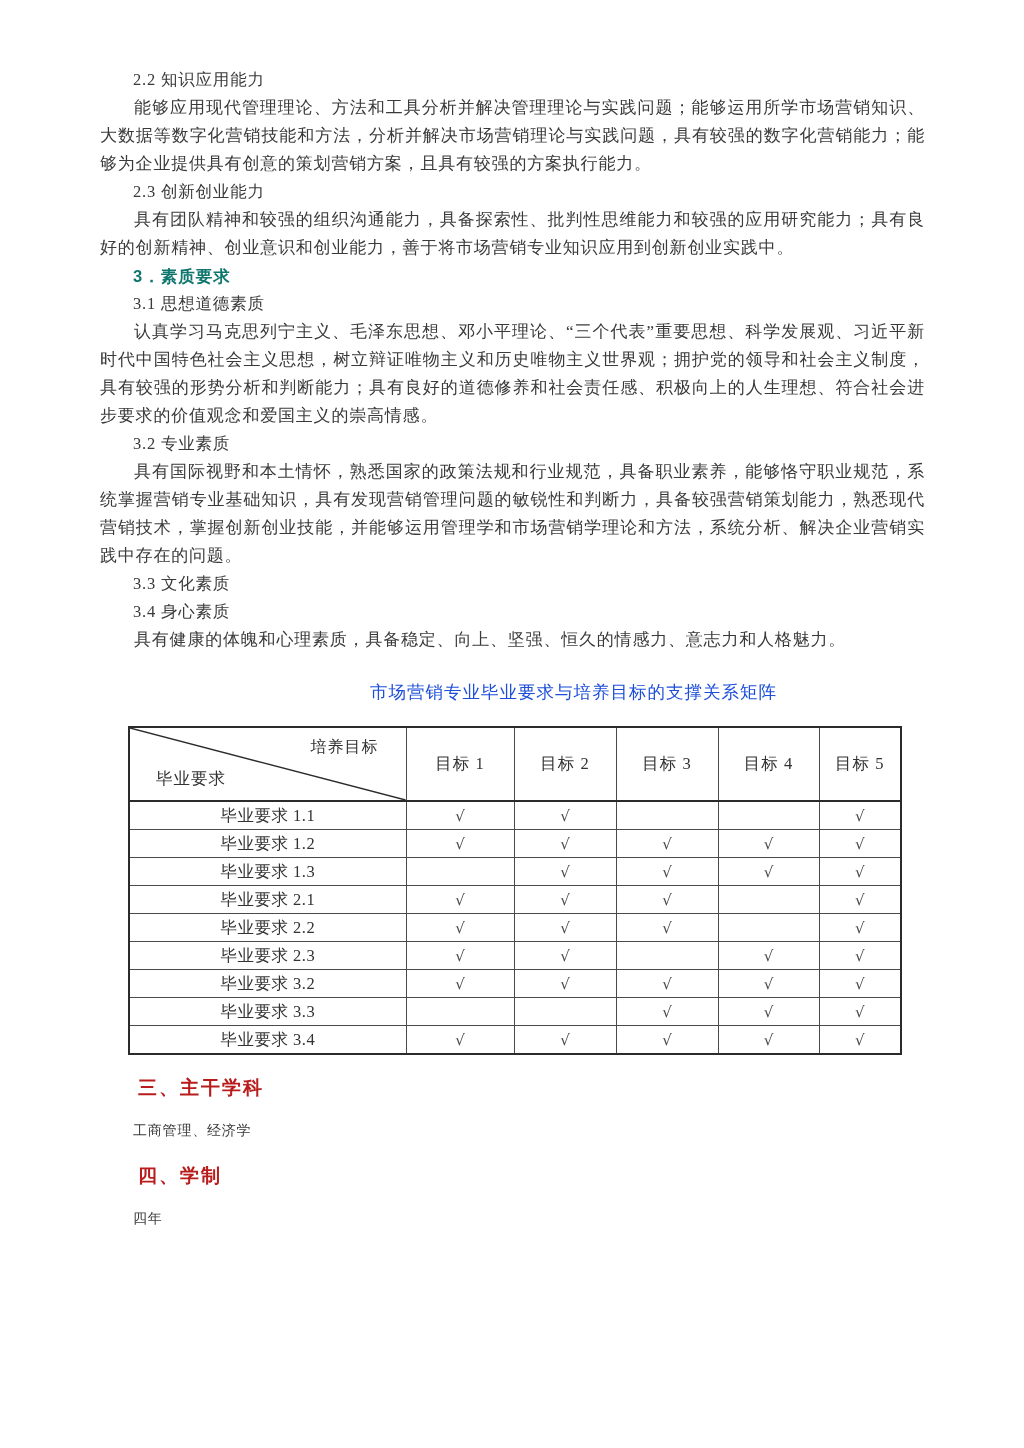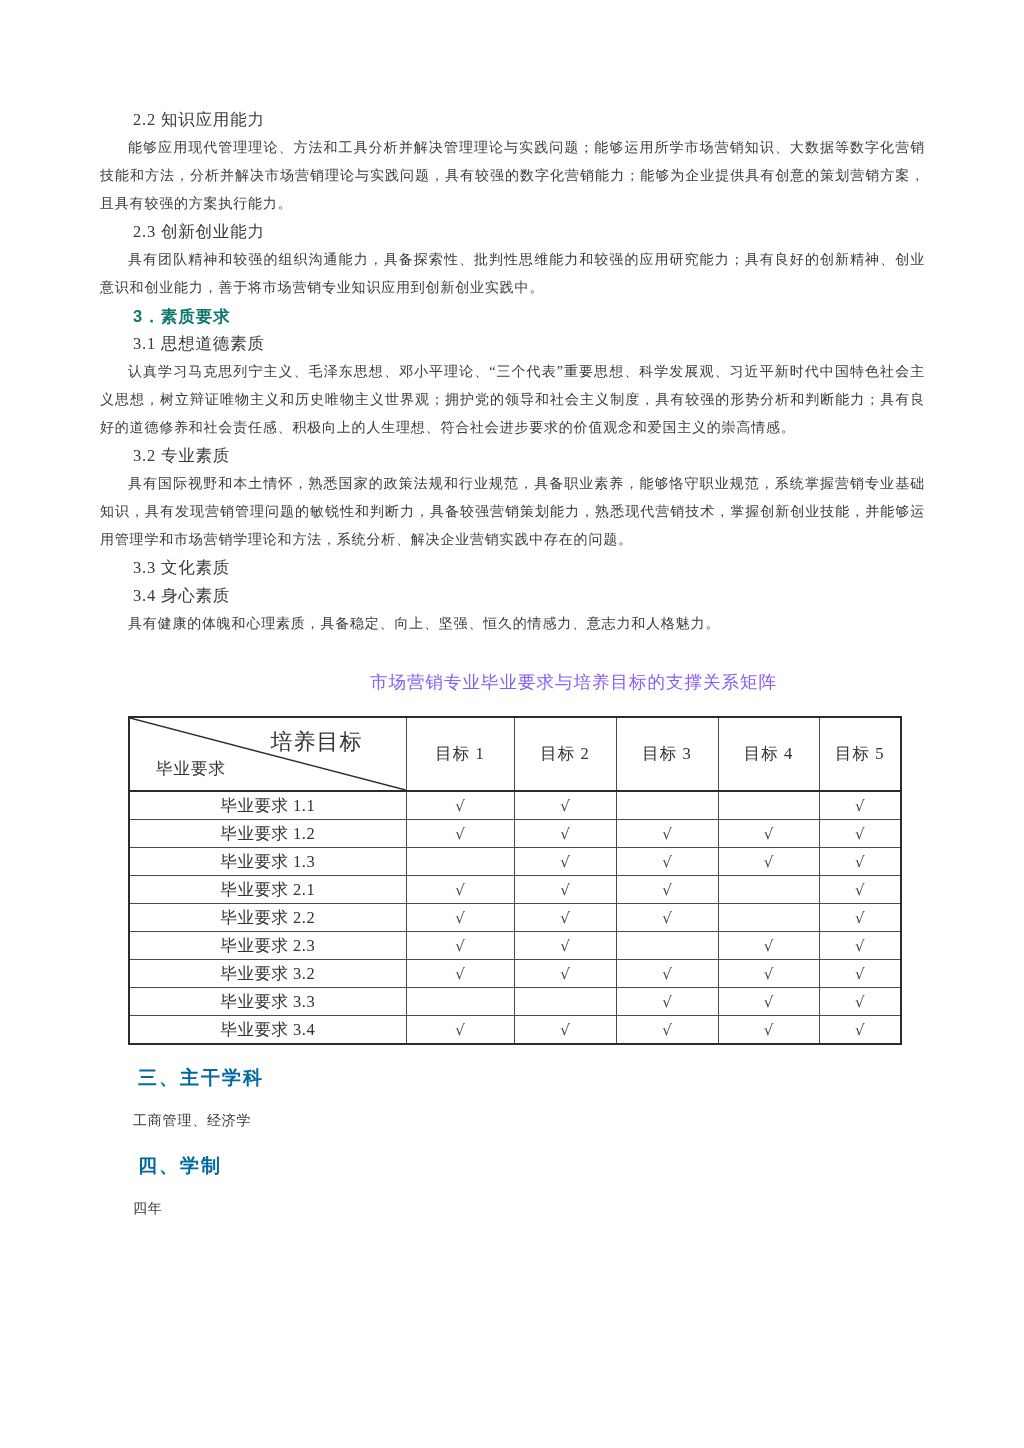--- a/index.html
+++ b/index.html
@@ -12,57 +12,57 @@
     height: 1448px;
     position: relative;
     font-family: "Liberation Serif", "DejaVu Serif", serif;
     color: #3a3a3a;
     overflow: hidden;
   }
   .page {
     box-sizing: border-box;
     width: 997px;
     height: 1448px;
-    padding: 106px 99px 0 100px;
+    padding: 66px 99px 0 100px;
   }
   
   .blocks { width: 825px; }
   .sub {
     font-size: 16.5px;
     line-height: 28px;
     letter-spacing: 0.8px;
     text-indent: 2em;
     white-space: nowrap;
   }
   .para {
-    font-size: 14px;
+    font-size: 17px;
     line-height: 28px;
     letter-spacing: 0.8px;
     text-indent: 2em;
     text-align: justify;
     text-justify: inter-character;
   }
   .numbold {
     font-family: "Liberation Sans", "DejaVu Sans", sans-serif;
     font-weight: bold;
     color: #0f766e;
     font-size: 16.5px;
     line-height: 28px;
     letter-spacing: 1px;
     text-indent: 2em;
     white-space: nowrap;
   }
   
   .matrix-title {
-    margin-top: 30px;
+    margin-top: 24px;
     margin-left: 270px;
     font-size: 17.5px;
     line-height: 28px;
     letter-spacing: 1px;
-    color: #8b5cf6;
+    color: #1d4ed8;
     white-space: nowrap;
   }
   table.matrix {
     margin-top: 20px;
     margin-left: 28px;
     border-collapse: collapse;
     table-layout: fixed;
     width: 772px;
     font-size: 16.5px;
     color: #333333;
@@ -88,36 +88,36 @@
     position: relative;
     text-align: left;
   }
   th.corner svg.diag {
     position: absolute;
     left: 0; top: 0;
     width: 100%; height: 100%;
   }
   .corner-top {
     position: absolute;
-    top: 9px; right: 43px;
-    font-size: 22px;
+    top: 9px; right: 27px;
+    font-size: 16px;
     letter-spacing: 1px;
     text-align: center;
   }
   .corner-bottom {
     position: absolute;
     bottom: 10px; left: 26px;
     font-size: 16.5px;
     letter-spacing: 1px;
   }
   
   .heading-major {
     font-family: "Liberation Sans", "DejaVu Sans", sans-serif;
     font-weight: bold;
-    color: #0369a1;
+    color: #b91c1c;
     font-size: 19px;
     line-height: 26px;
     letter-spacing: 2px;
     margin: 20px 0 0 38px;
     white-space: nowrap;
   }
   .footer-body {
     font-size: 14px;
     line-height: 24px;
     letter-spacing: 0.8px;

